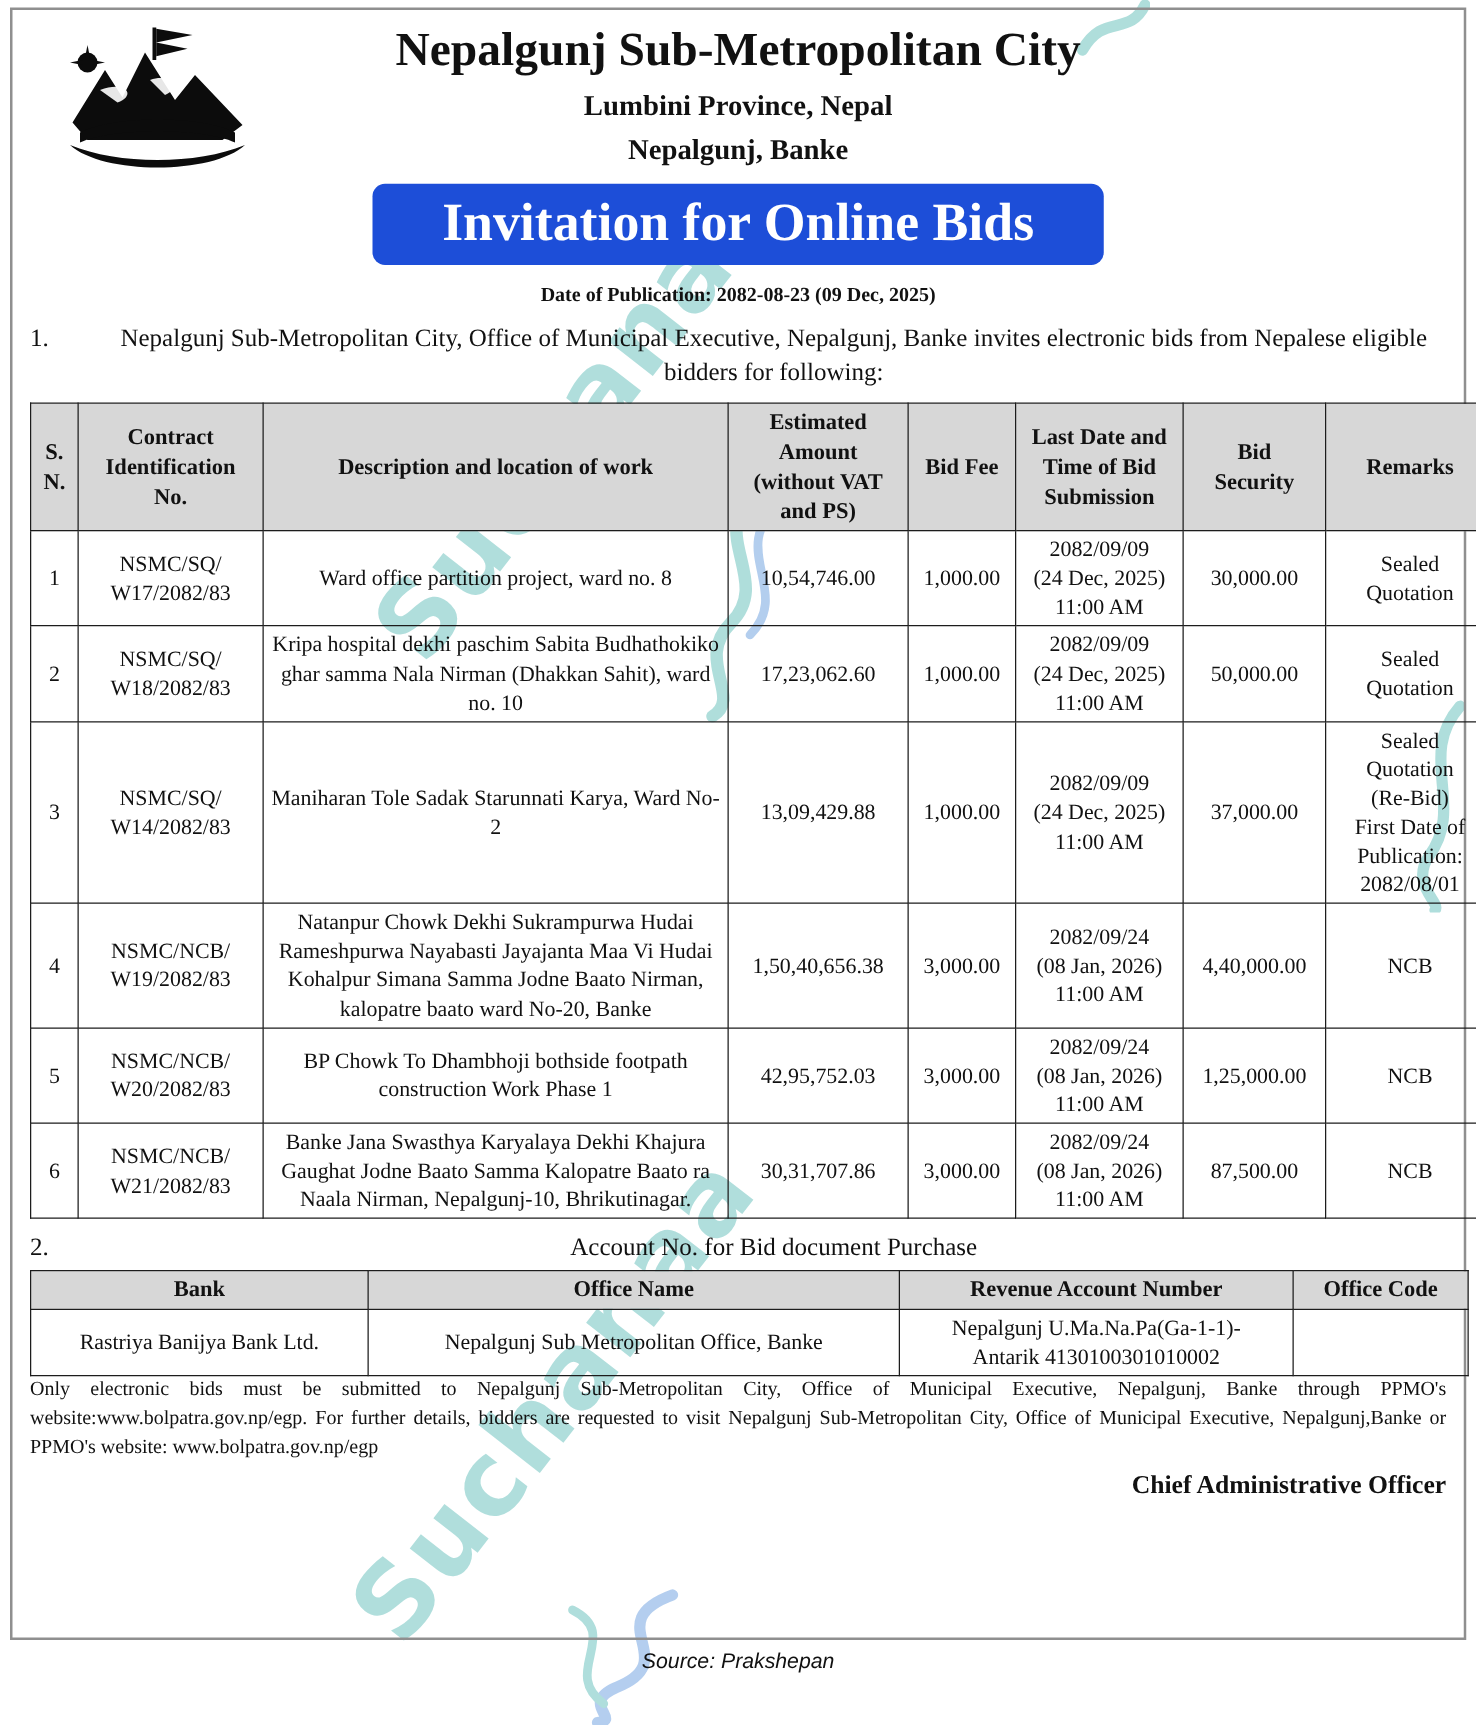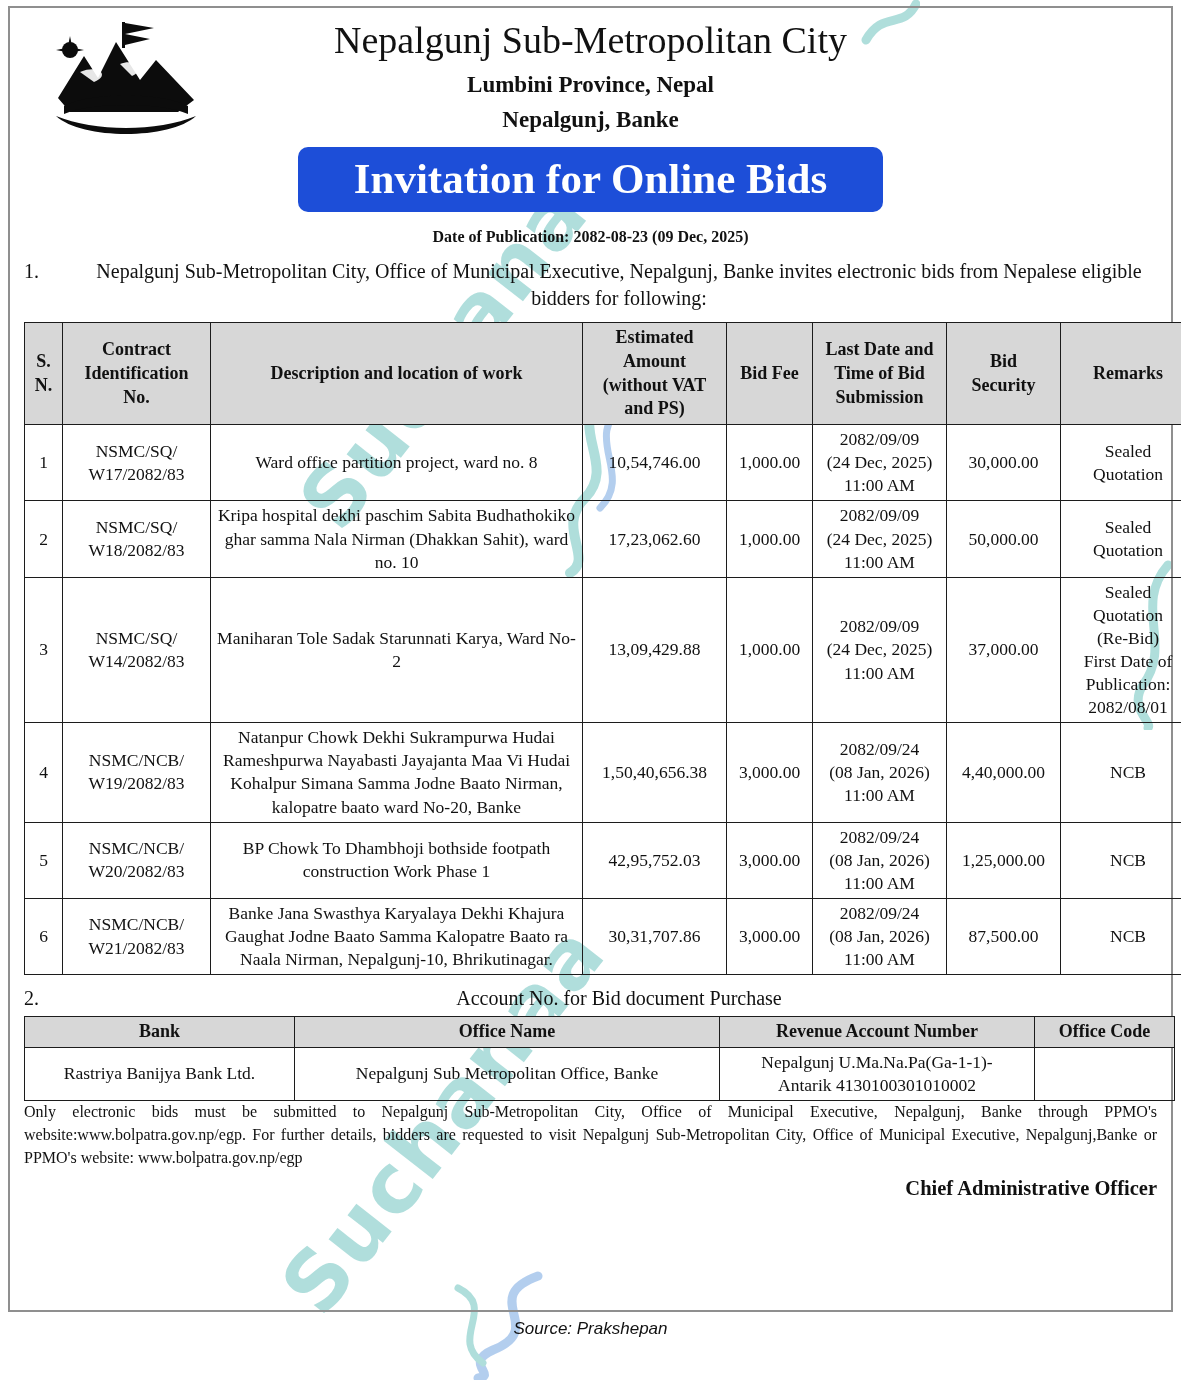--- a/index.html
+++ b/index.html
@@ -13,21 +13,21 @@
   #wm1 { left:318px; top:470px; font-size:82px; transform:rotate(-52deg); transform-origin:left center; }
   #wm2 { left:300px; top:1255px; font-size:82px; transform:rotate(-52deg); transform-origin:left center; }
   .wm-svg { position:absolute; opacity:0.38; }
 
   
   .frame { position:relative; z-index:1; margin:6px 8px 0 8px; border:2px solid #8f8f8f;
            padding:10px 14px 12px 14px; min-height:1306px; box-sizing:border-box; }
 
   .header { position:relative; text-align:center; }
   .logo { position:absolute; left:26px; top:2px; width:152px; height:120px; }
-  .t1 { font-size:38px; font-weight:normal; line-height:1.18; margin:0; }
+  .t1 { font-size:38px; font-weight:bold; line-height:1.18; margin:0; }
   .addr { font-size:23px; font-weight:bold; margin-top:9px; }
   .banner-wrap { margin-top:14px; }
   .banner { display:inline-block; background:#1d4ed8; color:#fff; font-weight:bold;
             font-size:43px; line-height:1.1; padding:8px 56px 10px 56px; border-radius:10px; }
   .pubdate { font-size:16px; font-weight:bold; margin-top:16px; text-align:center; }
 
   .numbered { display:flex; font-size:20px; margin-top:12px; line-height:1.35; }
   .numbered .num { flex:none; width:34px; }
   .numbered .txt { flex:1; text-align:center;margin-left:23px; }
 

